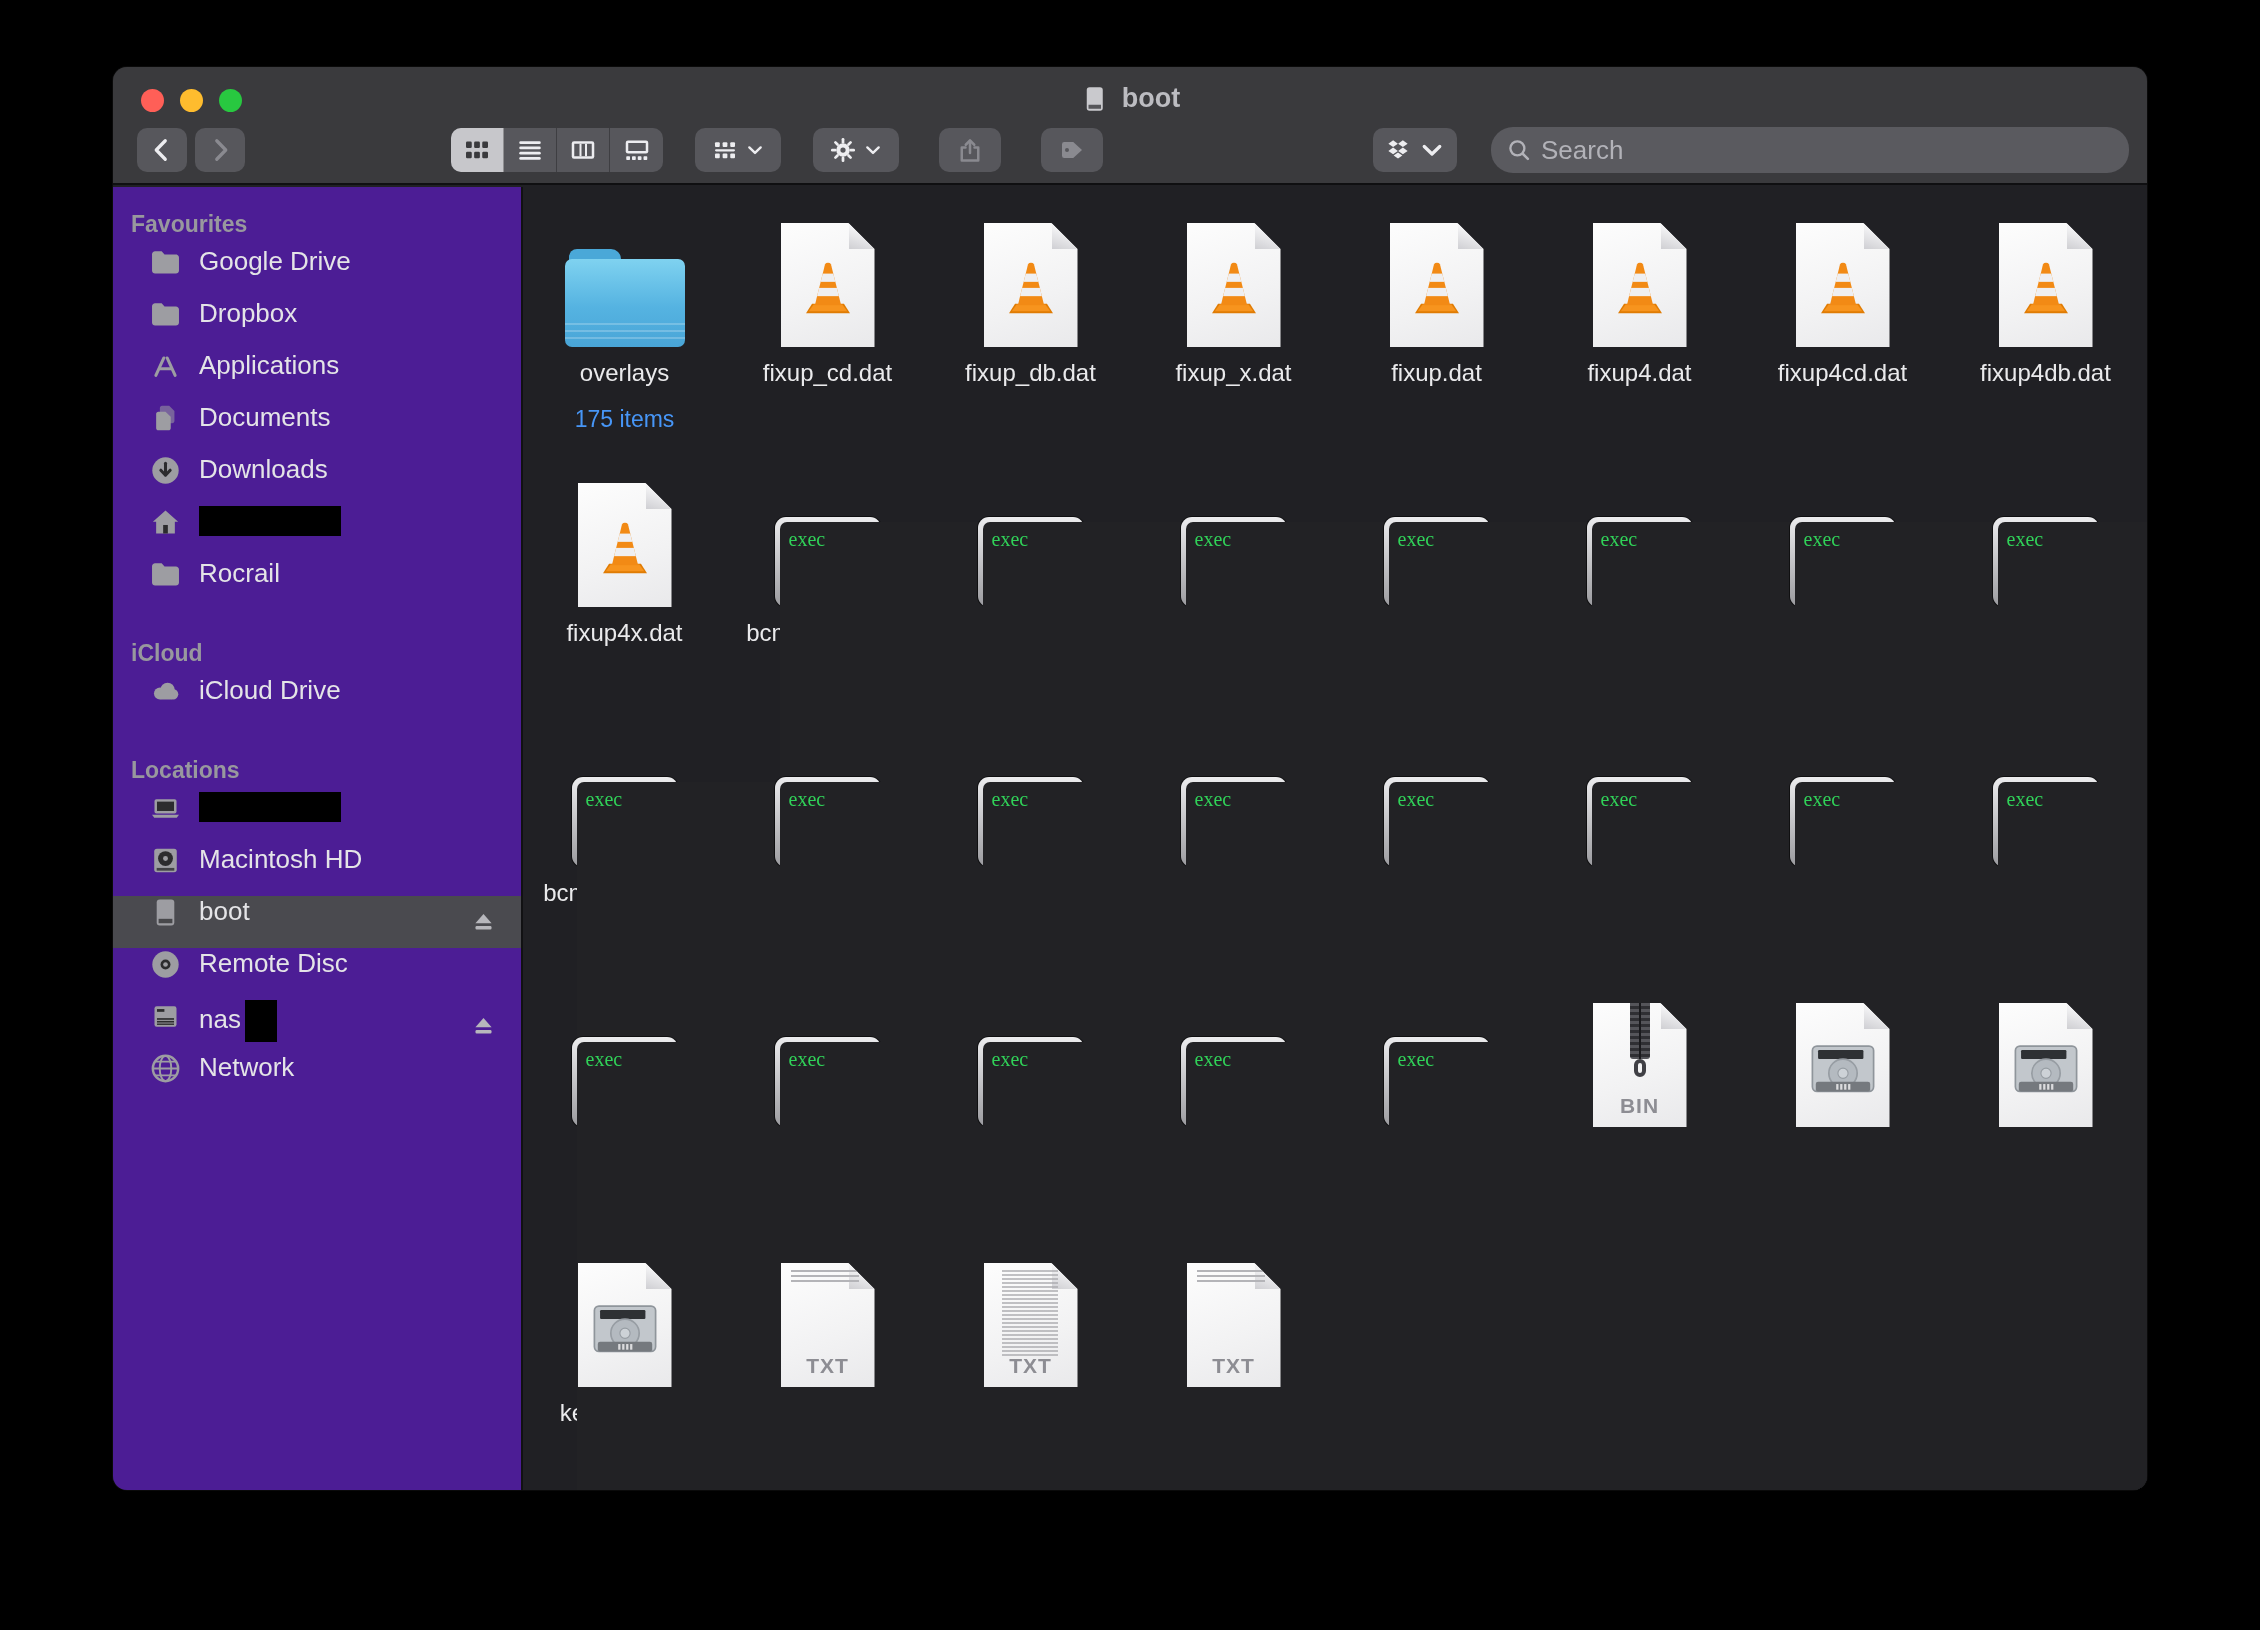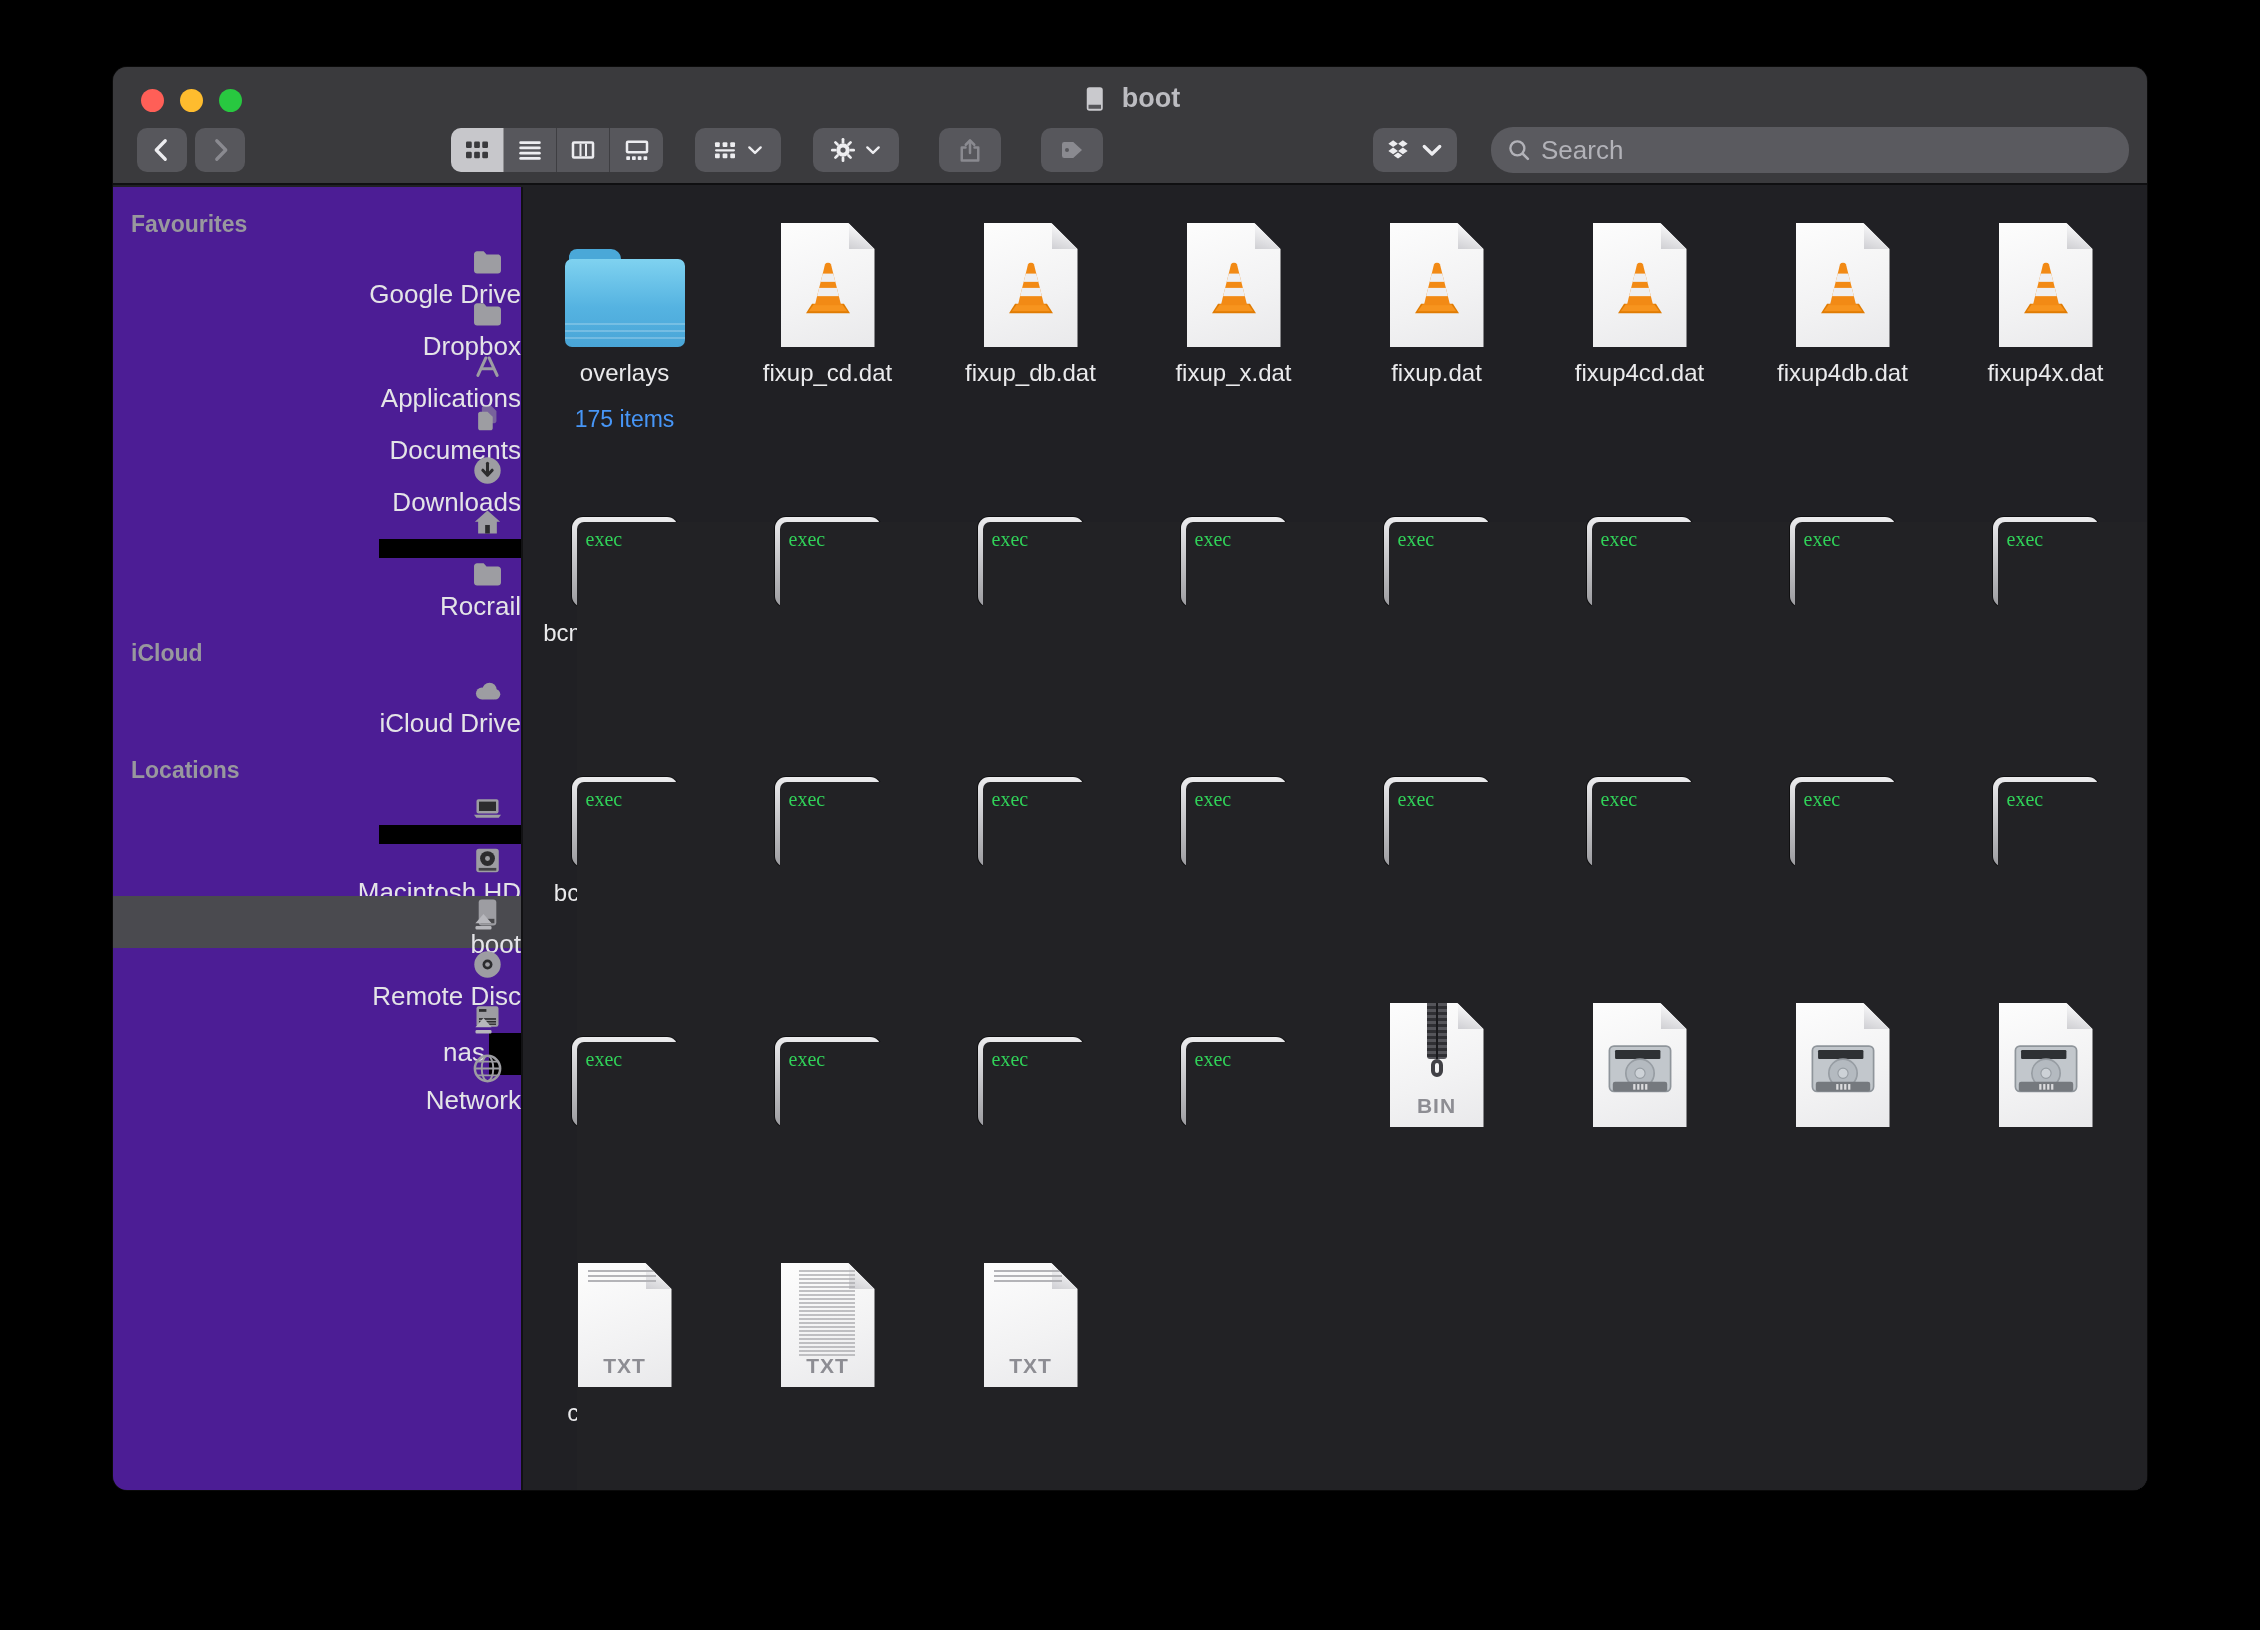--- a/index.html
+++ b/index.html
@@ -50,21 +50,21 @@
   .search-field input { flex:1; background:transparent; border:none; outline:none;
     font-size:26px; color:#ededf0; font-family:"Liberation Sans", sans-serif; }
   .search-field input::placeholder { color:#b2b2b8; }
 
   
   .main { position:absolute; top:120px; left:0; right:0; bottom:0; display:flex; }
 
   .sidebar { width:410px; background:#4c1d95; border-right:2px solid #111113; padding-top:24px; flex:0 0 auto; }
   .side-section { margin-bottom:30px; }
   .side-title { padding-left:18px; font-size:23px; font-weight:700; color:#98989e; margin-bottom:8px; }
-  .side-item { position:relative; display:flex; align-items:flex-end; height:52px; padding-left:36px;flex-direction:column; }
+  .side-item { position:relative; display:flex; align-items:flex-start; height:52px; padding-left:36px; }
   .side-item.selected { background:#4a4a4f; }
   .side-ic { width:33px; height:33px; color:#9d9da2; flex:0 0 auto; margin-right:17px; }
   .side-label { font-size:26px; color:#e4e4e7; white-space:nowrap; }
   .redact-block { width:142px; height:30px; background:#000; }
   .redact-suffix { display:inline-block; vertical-align:middle; width:32px; height:42px; background:#000; margin-left:4px; }
   .eject-btn { position:absolute; right:24px; top:50%; transform:translateY(-50%); width:27px; height:27px; color:#b7b7bc; }
 
   
   .content { flex:1; background:#202024; padding:28px 0 0 0; }
   .grid { display:grid; grid-template-columns:repeat(8, 203px); }
@@ -609,20 +609,32 @@
                   <div class="fold"></div>
                   <svg class="cone" viewBox="0 0 60 60">
                     <use href="#sym-cone"></use>
                   </svg>
                 </div>
               </div>
     <div class="fname">fixup.dat</div>
 
   </div>
 
+  <div class="cell">
+    <div class="icon-box">
+                <div class="doc">
+                  <div class="fold"></div>
+                  <svg class="cone" viewBox="0 0 60 60">
+                    <use href="#sym-cone"></use>
+                  </svg>
+                </div>
+              </div>
+    <div class="fname">fixup4.dat</div>
+
+  </div>
 
   <div class="cell">
     <div class="icon-box">
                 <div class="doc">
                   <div class="fold"></div>
                   <svg class="cone" viewBox="0 0 60 60">
                     <use href="#sym-cone"></use>
                   </svg>
                 </div>
               </div>

